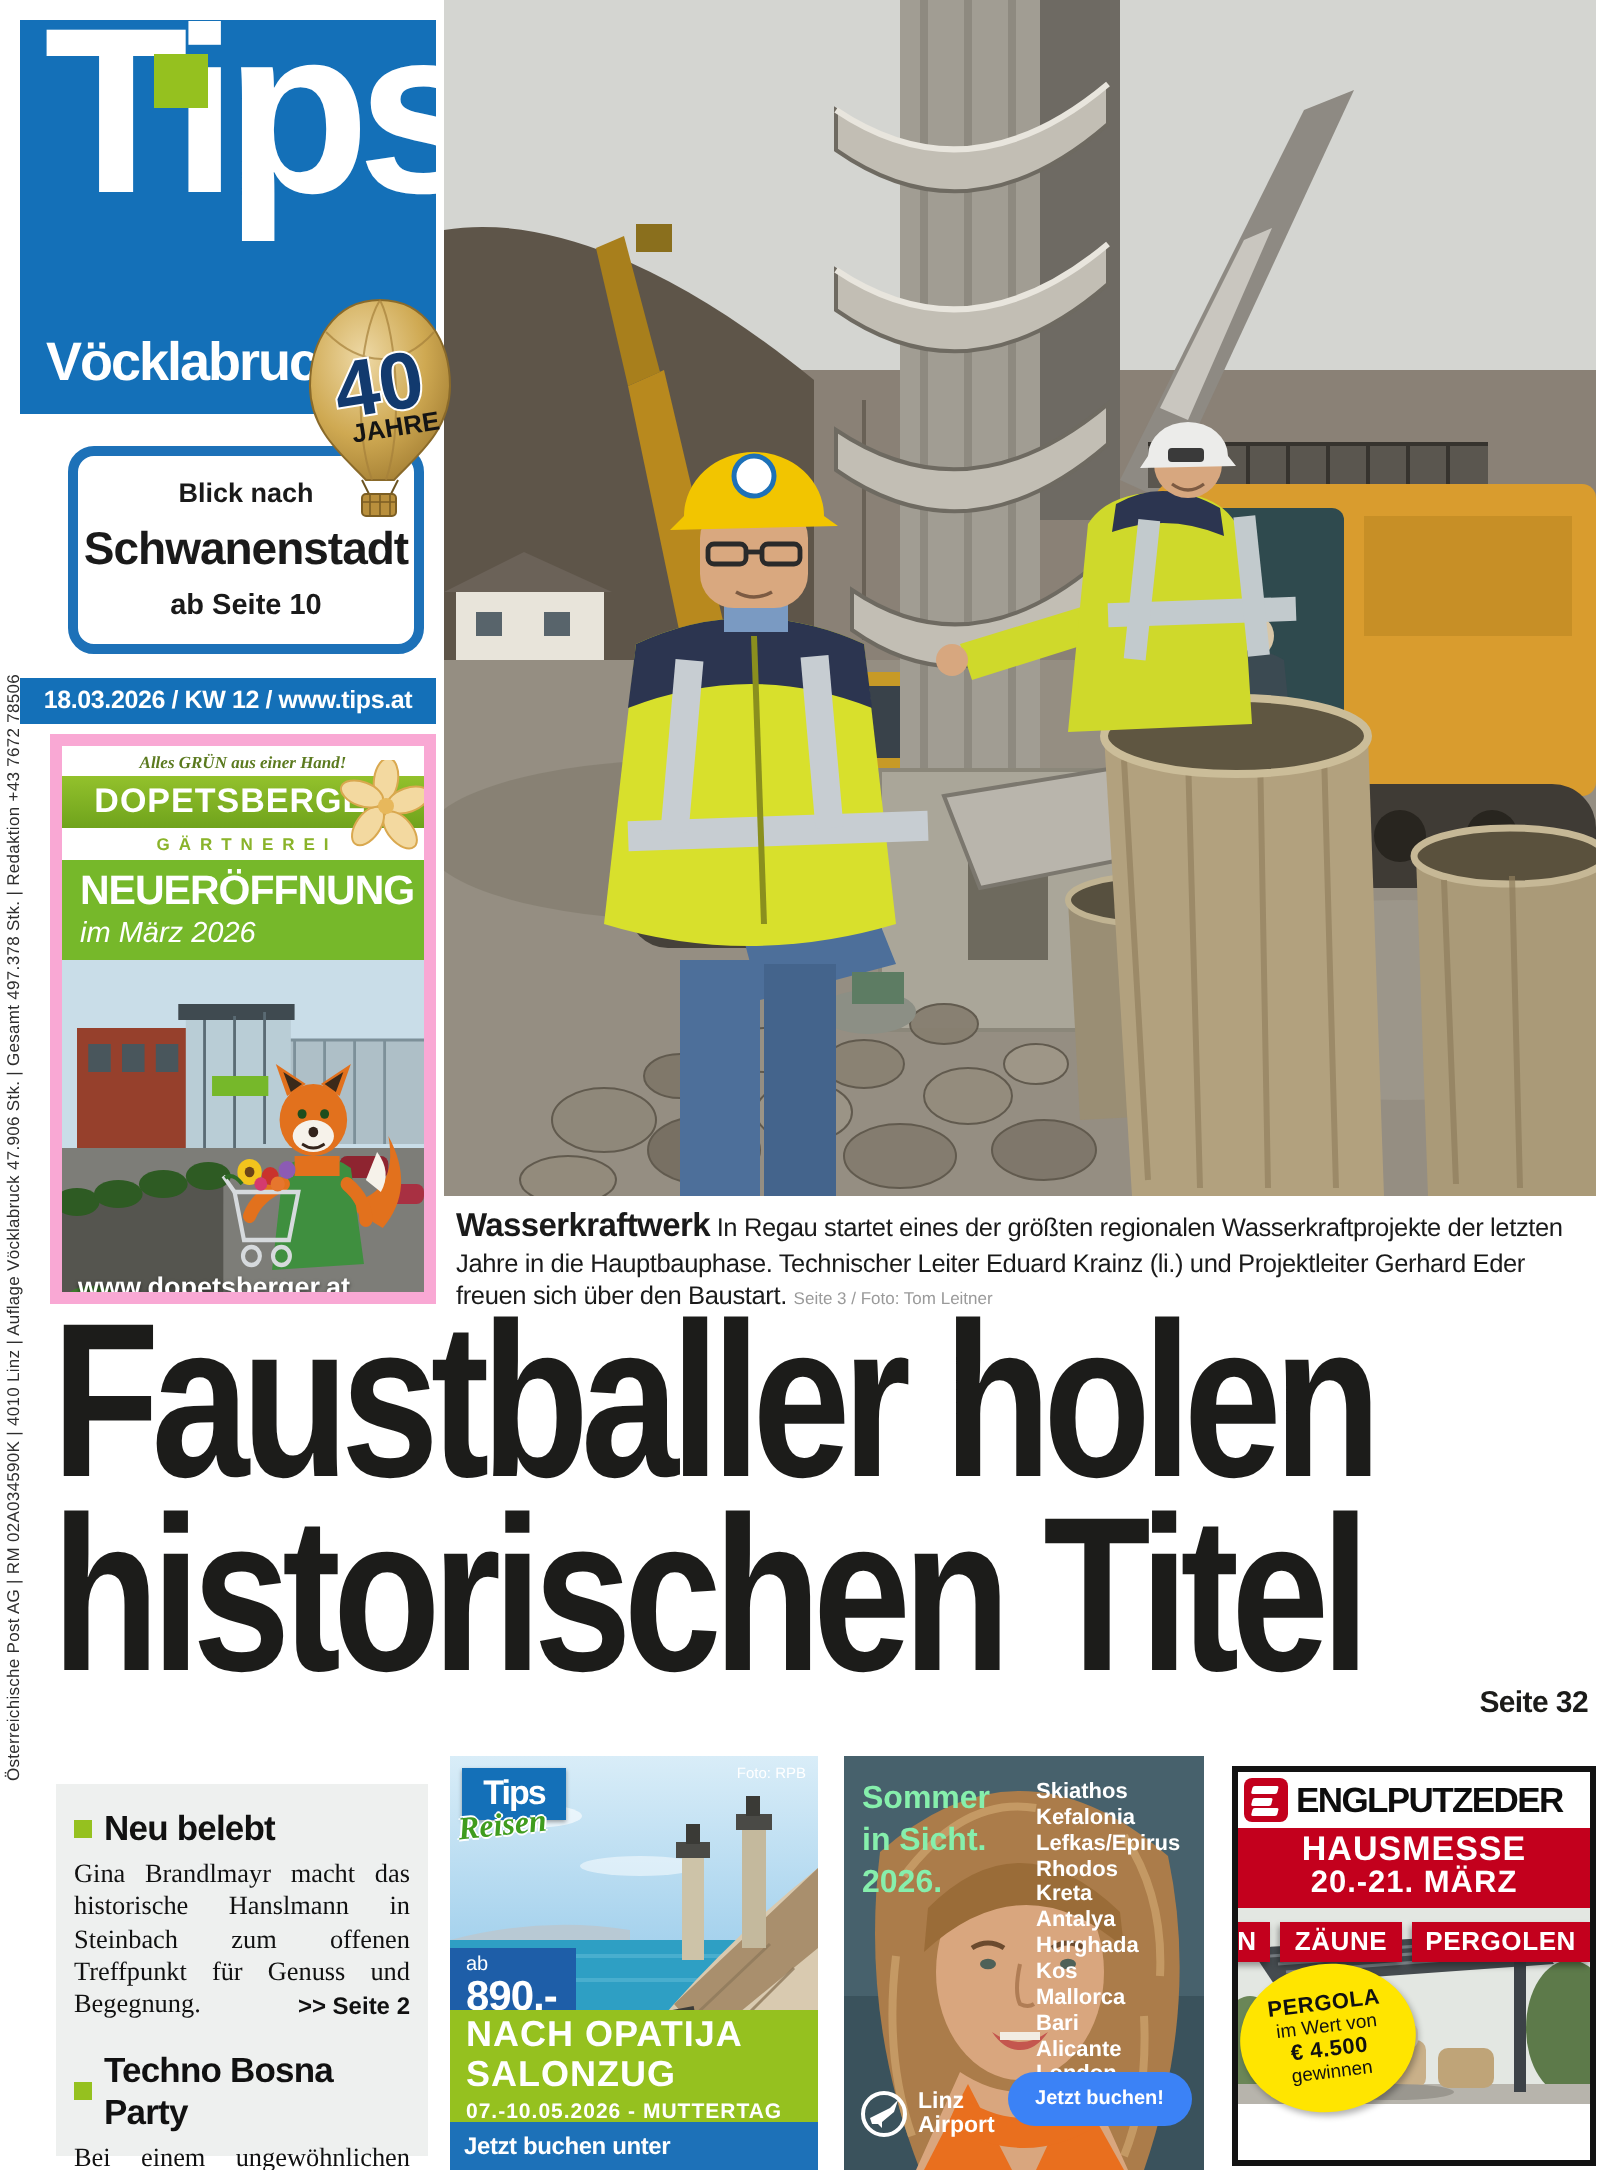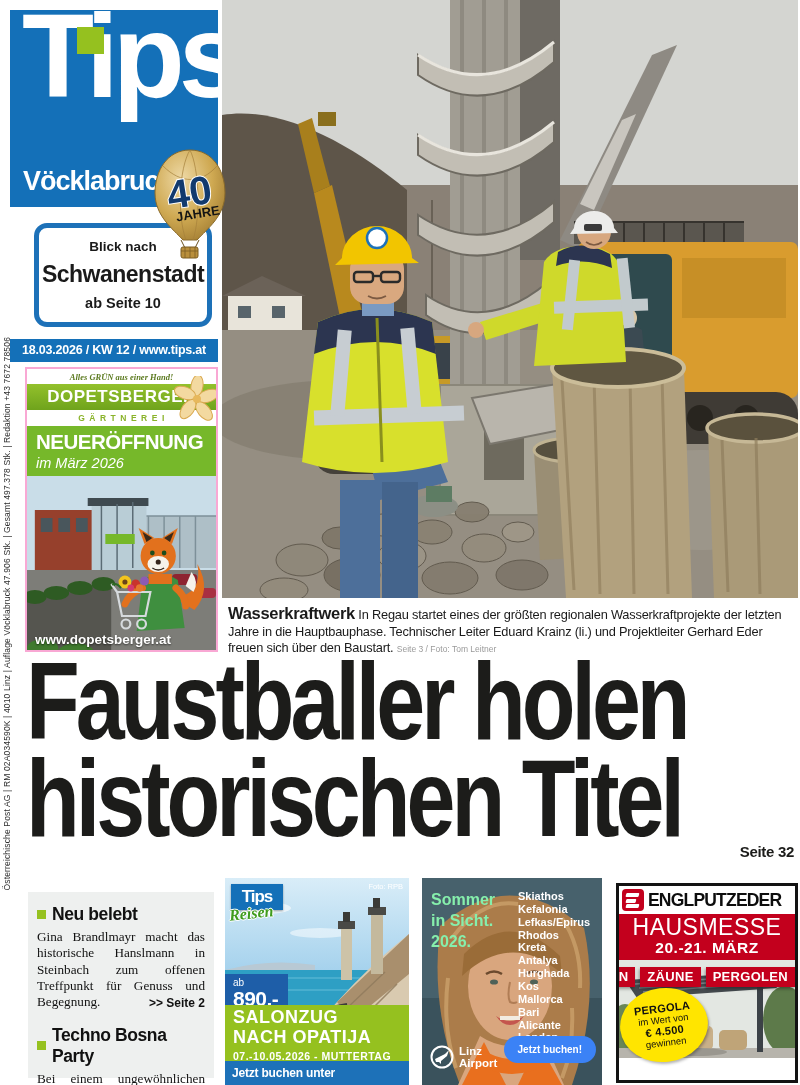--- a/index.html
+++ b/index.html
@@ -26,21 +26,21 @@
     align-items:center; justify-content:space-evenly; z-index:4; padding:4px 2px; }
   .sign-l1 { font-weight:bold; font-size:13.5px; color:#1a1a1a; }
   .sign-l2 { font-weight:bold; font-size:23px; letter-spacing:-.5px; color:#1a1a1a; }
   .sign-l3 { font-weight:bold; font-size:14.5px; color:#1a1a1a; }
 
   .date-bar { position:absolute; left:10px; top:339px; width:208px; height:23px; background:#1470b8;
     color:#fff; font-weight:bold; font-size:12.5px; letter-spacing:-.2px; text-align:center; line-height:23px; }
 
   
   .garden-ad { position:absolute; left:25px; top:367px; width:193px; height:285px; background:#fff;
-    border:2px solid #f9a8d4; overflow:hidden; }
+    border:6px solid #f9a8d4; overflow:hidden; }
   .garden-tagline { font-family:"Liberation Serif",serif; font-style:italic; font-weight:bold;
     font-size:8.5px; color:#5b7a1f; text-align:center; padding-top:3px; }
   .garden-banner { position:relative; margin-top:2px; height:26px; background:linear-gradient(180deg,#93c12c,#6fa31c);
     color:#fff; font-weight:bold; font-size:17px; letter-spacing:.5px; text-align:center; line-height:26px; }
   .garden-flower { position:absolute; right:-4px; top:-8px; width:46px; height:46px; }
   .garden-branch { color:#8ab32a; font-weight:bold; font-size:8.5px; letter-spacing:4.5px; text-align:center; padding:3px 0 3px 4px; }
   .garden-green { background:#76b82a; color:#fff; padding:4px 0 5px 9px; }
   .garden-head { font-weight:bold; font-size:20.5px; letter-spacing:-.5px; }
   .garden-date { font-style:italic; font-size:14.5px; margin-top:1px; }
   .garden-img { position:relative; width:100%; height:178px; }
@@ -107,21 +107,21 @@
   .eng-ad { position:absolute; left:616px; top:883px; width:182px; height:200px; background:#fff;
     border:3px solid #131313; overflow:hidden; }
   .eng-head { height:28px; display:flex; align-items:center; gap:4px; padding:2px 3px; background:#fff; }
   .eng-logo { width:22px; height:22px; background:#c3001d; border-radius:4px; position:relative; flex:0 0 auto; }
   .eng-logo i { position:absolute; left:4px; height:3.5px; width:13px; background:#fff; border-radius:1px; }
   .eng-logo i:nth-child(1){ top:4px; transform:skewX(-14deg); }
   .eng-logo i:nth-child(2){ top:9.5px; width:10px; transform:skewX(-14deg); }
   .eng-logo i:nth-child(3){ top:15px; transform:skewX(-14deg); }
   .eng-brand { font-weight:bold; font-size:17.5px; letter-spacing:-.8px; color:#0d0d0d; }
   .eng-red { background:#c3001d; color:#fff; text-align:center; padding:2px 0 3px 0; }
-  .eng-event { font-weight:normal; font-size:23px; letter-spacing:.5px; line-height:1.02; }
+  .eng-event { font-weight:bold; font-size:17px; letter-spacing:.5px; line-height:1.02; }
   .eng-date { font-weight:bold; font-size:15.5px; letter-spacing:.5px; }
   .eng-photo { position:relative; width:100%; height:98px; }
   .eng-labels { position:absolute; right:0; top:7px; display:flex; flex-direction:row; align-items:center; gap:5px; }
   .eng-label { background:#c3001d; color:#fff; font-weight:bold; font-size:13px; letter-spacing:.3px;
     padding:2px 7px 3px 7px; box-shadow:-1px 2px 3px rgba(0,0,0,.35); }
   .eng-promo { position:absolute; left:1px; bottom:-4px; width:88px; height:74px; background:#ffe500;
     border-radius:50%; transform:rotate(-7deg); display:flex; flex-direction:column; align-items:center;
     justify-content:center; color:#111; box-shadow:1px 2px 3px rgba(0,0,0,.3); }
   .eng-promo b { font-size:11px; letter-spacing:.3px; }
   .eng-promo s { font-size:9.5px; text-decoration:none; }
@@ -448,22 +448,22 @@
     <div class="reisen-credit">Foto: RPB</div>
     <div class="reisen-logo">
       <div class="reisen-logo-box">Tips</div>
       <div class="reisen-logo-sub">Reisen</div>
     </div>
     <div class="reisen-price">
       <div class="reisen-price-pre">ab</div>
       <div class="reisen-price-val">890,-</div>
     </div>
     <div class="reisen-green">
+      <div class="reisen-t1">NACH OPATIJA</div>
       <div class="reisen-t1">SALONZUG</div>
-      <div class="reisen-t1">NACH OPATIJA</div>
       <div class="reisen-date">07.-10.05.2026 - MUTTERTAG</div>
     </div>
     <div class="reisen-cta">Jetzt buchen unter tips.at/leserreise</div>
   </div>
 
   <div class="airport-ad">
     <svg class="airport-bg" width="180" height="207" viewBox="0 0 180 207">
       <rect width="180" height="207" fill="#47616c"></rect>
       <rect y="120" width="180" height="87" fill="#3a525c"></rect>
       <path d="M18,48 Q88,-14 162,50 Q178,125 150,207 L38,207 Q8,130 18,48 Z" fill="#ab7c4a"></path>

